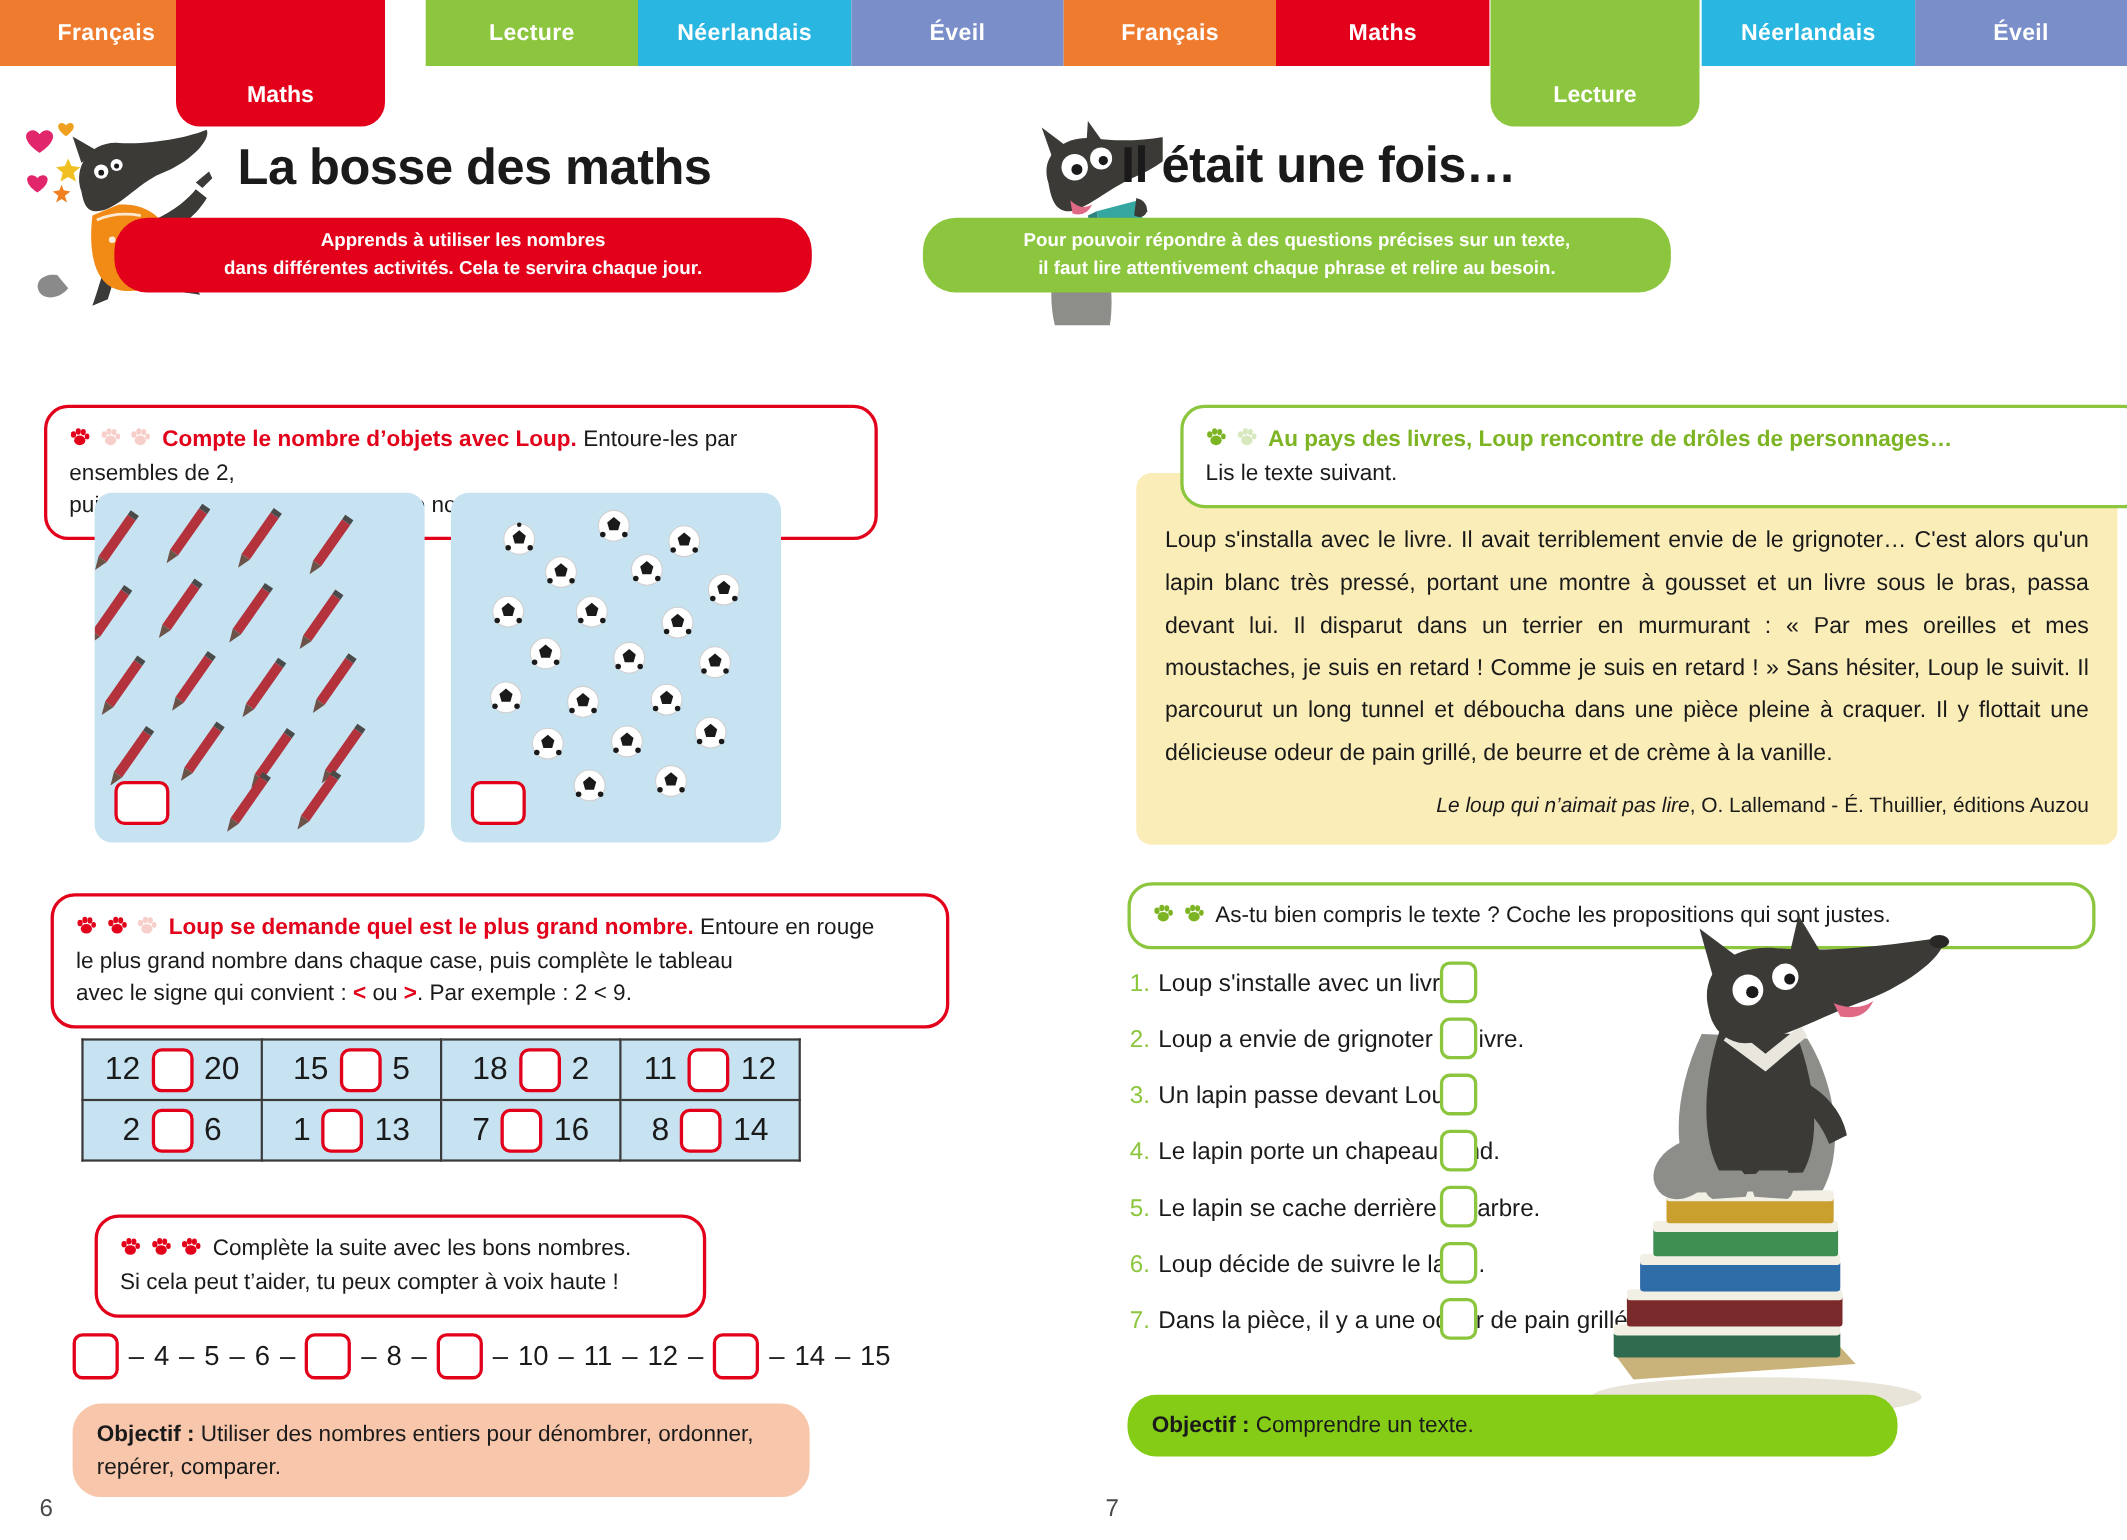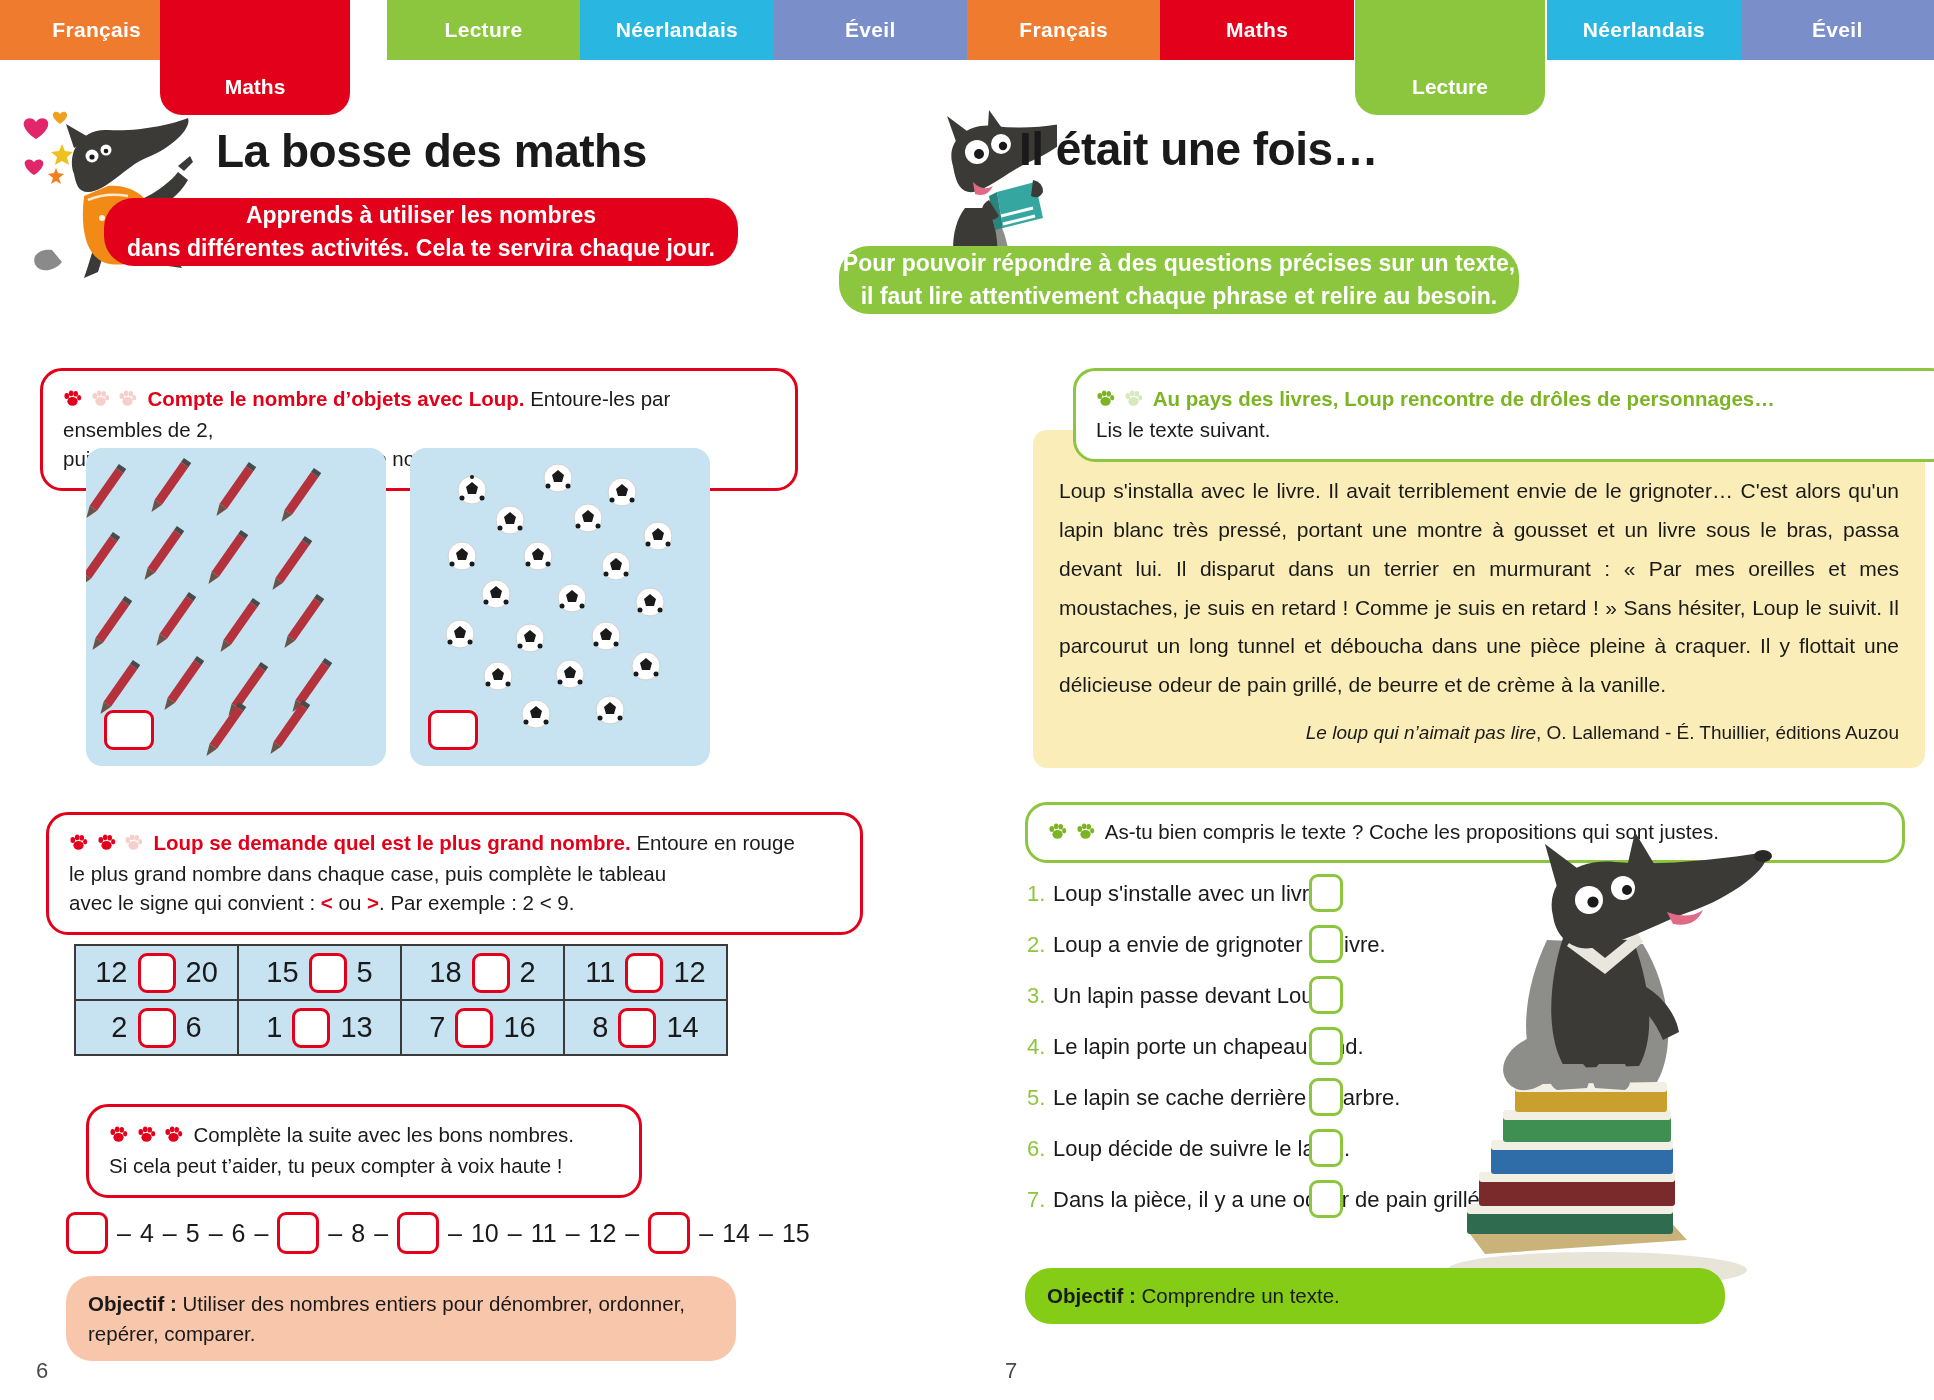--- a/index.html
+++ b/index.html
@@ -25,21 +25,21 @@
     border-bottom-left-radius: 22px; border-bottom-right-radius: 22px;
     color: #fff; font-weight: bold; font-size: 21px;
     display: flex; align-items: flex-end; justify-content: center;
     padding-bottom: 16px; z-index: 5;
   }
   .page-title {
     font-size: 46px; font-weight: bold; color: #1a1a1a; letter-spacing: -0.5px;
   }
   .banner {
     border-radius: 30px; color: #fff; text-align: center;
-    font-weight: bold; font-size: 23px; line-height: 1.45;
+    font-weight: bold; font-size: 17px; line-height: 1.45;
     display: flex; flex-direction: column; align-items: center; justify-content: center;
   }
 
   
   .mascot { position: absolute; }
 
   
   .callout {
     border: 3px solid #e2001a; border-radius: 22px;
     padding: 13px 20px 15px 20px; font-size: 20.5px; line-height: 1.42; color: #1a1a1a;
@@ -621,21 +621,21 @@
         <path d="M150 96 L156 132 L148 134 L142 100 Z" fill="#2a837d"></path>
         <path d="M154 120 L186 112" stroke="#fff" stroke-width="3"></path>
         <path d="M156 128 L188 120" stroke="#fff" stroke-width="3"></path>
 
         <path d="M142 104 q-10 6 -6 16 q8 8 16 0 z" fill="#3c3a37"></path>
         <path d="M186 84 q10 2 10 12 q-4 8 -12 4 z" fill="#3c3a37"></path>
       </svg>
     </div>
 
     <div class="page-title" style="position:absolute; left:52px; top:122px;">Il était une fois…</div>
-    <div class="banner" style="position:absolute; left:-128px; top:198px; width:680px; height:68px; background:#8cc63e;margin-top:48px;">
+    <div class="banner" style="position:absolute; left:-128px; top:198px; width:680px; height:68px; background:#8cc63e;">
       <span>Pour pouvoir répondre à des questions précises sur un texte,</span>
       <span>il faut lire attentivement chaque phrase et relire au besoin.</span>
     </div>
 
     <div class="callout green" style="position:absolute; left:58px; top:368px; width:880px; background:#fff; z-index:3;margin-left:48px;">
       <span class="paws">
         <span class="paw"><svg width="19" height="19" viewBox="0 0 20 20">
               <ellipse cx="10" cy="13" rx="5.4" ry="4.6" fill="#7cb423"></ellipse>
               <ellipse cx="4" cy="7.4" rx="2.5" ry="3.1" fill="#7cb423"></ellipse>
               <ellipse cx="8.6" cy="4.6" rx="2.4" ry="3.1" fill="#7cb423"></ellipse>

